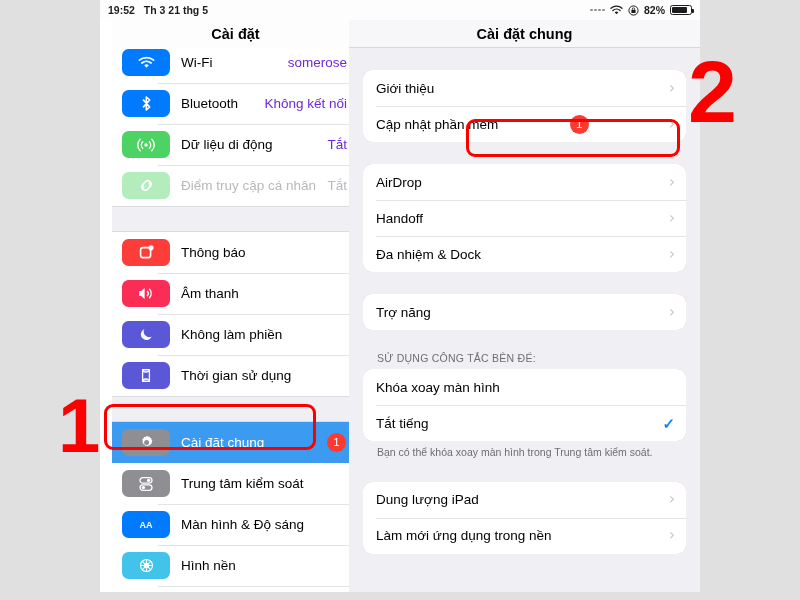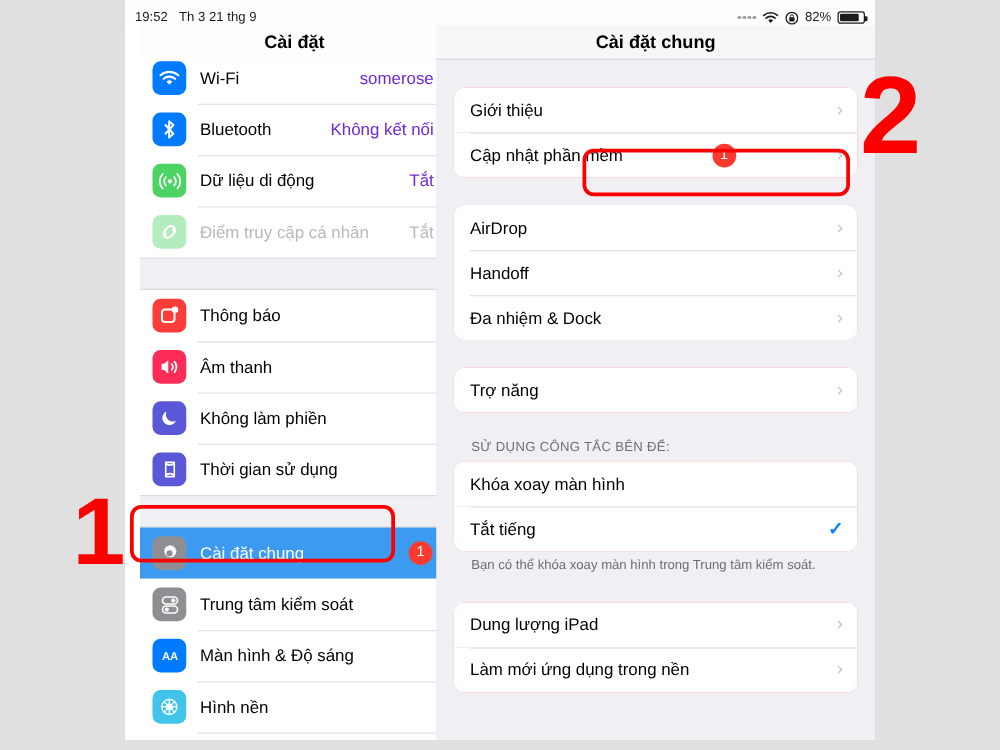--- a/index.html
+++ b/index.html
@@ -16,23 +16,23 @@
     left: 100px; top: 0px;
     width: 600px; height: 592px;
     background: #ffffff;
     overflow: hidden;
   }
 
   
   .statusbar {
     position: absolute; left: 0; top: 0;
     width: 100%; height: 20px;
-    display: flex; align-items: flex-end;
+    display: flex; align-items: center;
     padding: 0 8px;
-    font-size: 10.5px; font-weight: normal; color: #1c1c1e;
+    font-size: 10.5px; font-weight: bold; color: #1c1c1e;
     background: #fdfdfd;
     z-index: 40;
   }
   .sb-left { display: flex; align-items: center; gap: 9px; }
   .sb-right { margin-left: auto; display: flex; align-items: center; gap: 5px; }
   .sb-dots { display: flex; gap: 1.5px; align-items: center; }
   .sb-dots i { width: 2.5px; height: 2.5px; background: #8e8e93; border-radius: 50%; display: block; }
   .sb-wifi svg, .sb-lock svg { display: block; }
   .batt {
     width: 22px; height: 10px; border: 1.2px solid #1c1c1e;
@@ -77,21 +77,21 @@
     display: flex; align-items: center;
     height: 41px; padding-left: 10px;
     background: #fff;
     position: relative;
   }
   .l-row + .l-row::before {
     content: ""; position: absolute; left: 46px; right: 0; top: 0;
     height: 1px; background: #e3e3e6;
   }
   .l-icon {
-    width: 27px; height: 27px; border-radius: 6.5px;
+    width: 48px; height: 27px; border-radius: 6.5px;
     flex: none; display: flex; align-items: center; justify-content: center;
     color: #0f172a;
   }
   .l-label {
     margin-left: 11px; font-size: 13.5px; color: #000;
     white-space: nowrap;
   }
   .l-value {
     margin-left: auto; margin-right: 12px;
     font-size: 13.5px; color: #6d28d9; white-space: nowrap;
@@ -189,21 +189,21 @@
 <body>
 
 <div class="ann-num" id="ann-1">1</div>
 <div class="ann-num" id="ann-2">2</div>
 
 <div class="device">
 
   <div class="statusbar">
     <div class="sb-left">
       <span>19:52</span>
-      <span>Th 3 21 thg 9</span>
+      <span>Th 3 21 thg 5</span>
     </div>
     <div class="sb-right">
       <span class="sb-dots">
           <i></i>
           <i></i>
           <i></i>
           <i></i>
         </span>
       <span class="sb-wifi">
         <svg width="13" height="10" viewBox="0 0 13 10">

